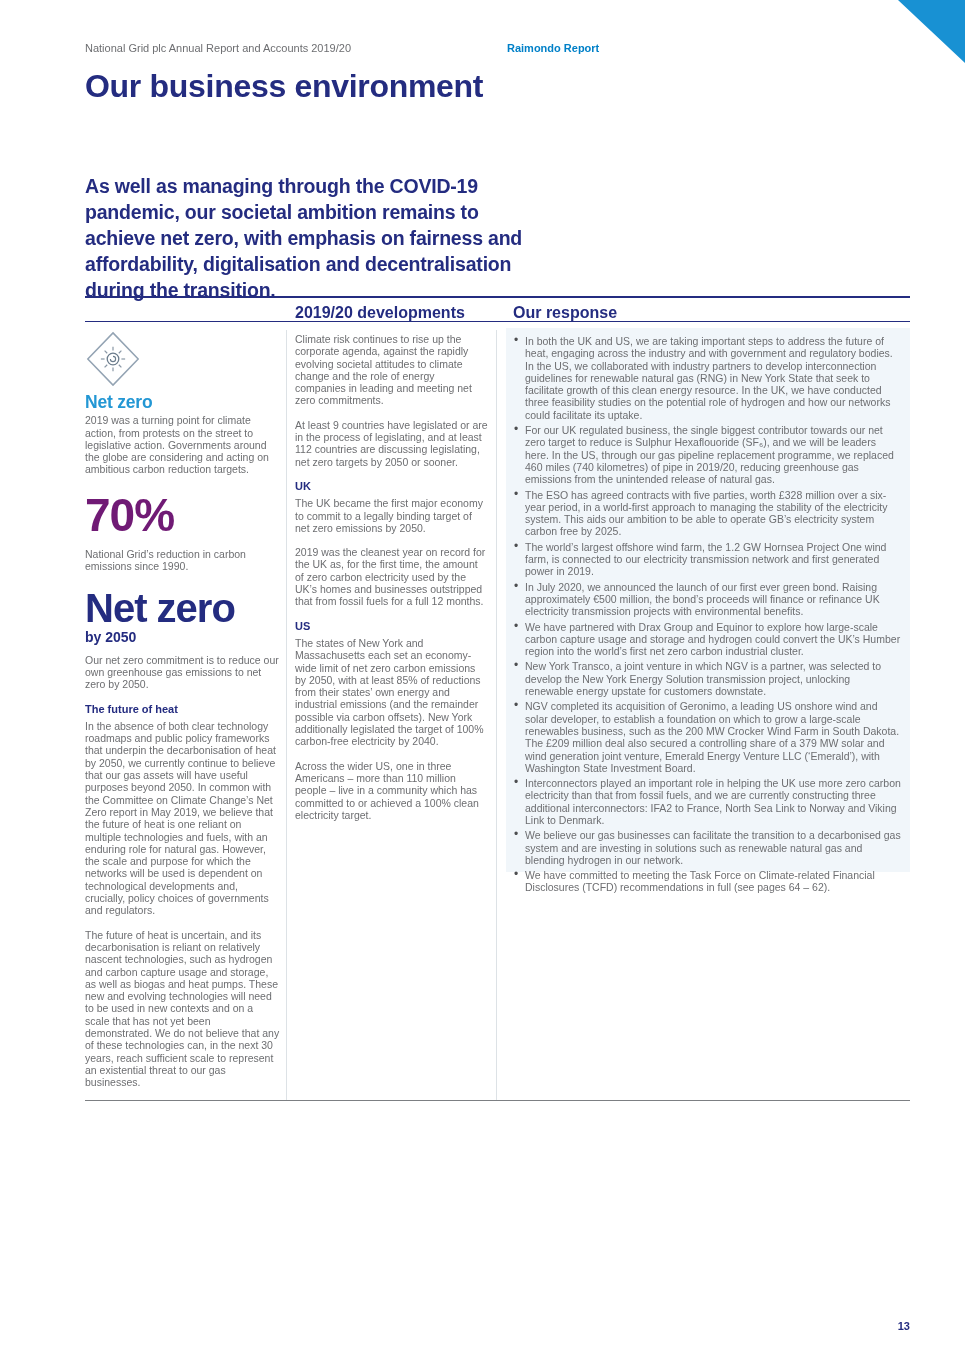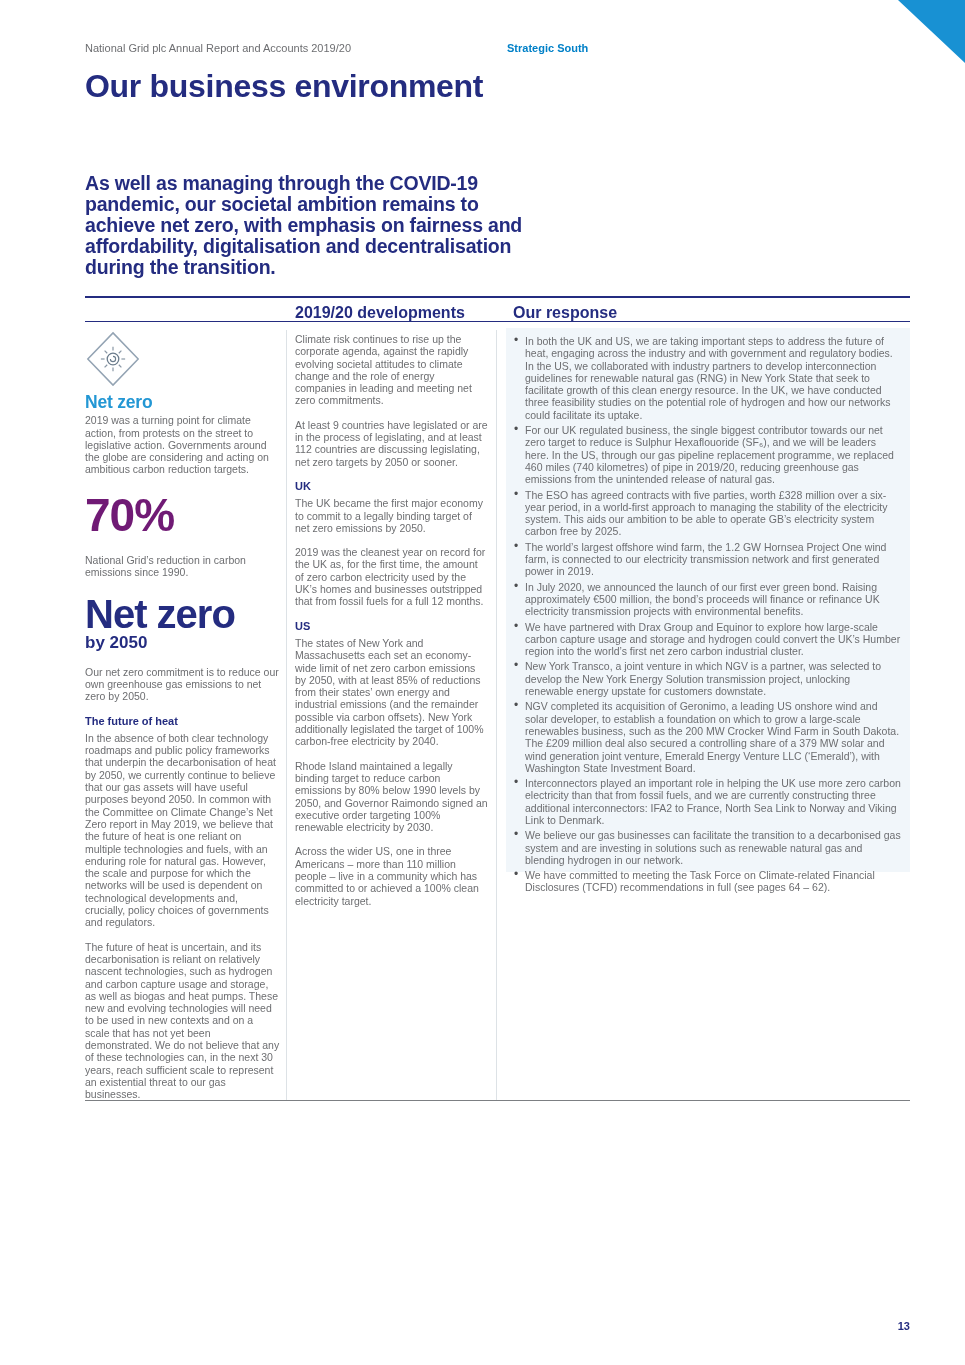--- a/index.html
+++ b/index.html
@@ -13,21 +13,21 @@
   .corner-triangle{
     position:absolute; left:898px; top:0; width:67px; height:63px;
     background:#1891d3;
     clip-path:polygon(0 0,100% 0,100% 100%);
   }
   .runninghead{ position:absolute; left:85px; top:42px; width:825px; font-size:11px; color:#6d6e71; }
   .runninghead .section{ position:absolute; left:422px; top:0; color:#0080c8; font-weight:bold; }
   .page-title{ position:absolute; left:85px; top:68px; font-size:32px; letter-spacing:-0.3px; font-weight:bold; color:#242c80; }
   .intro{
     position:absolute; left:85px; top:173px; width:455px;
-    font-size:19.5px; line-height:21px; font-weight:bold; color:#242c80; letter-spacing:-0.2px;
+    font-size:19.5px; line-height:26px; font-weight:bold; color:#242c80; letter-spacing:-0.2px;
   }
   .rule{ position:absolute; left:85px; width:825px; background:#242c80; }
   .rule-top{ top:296px; height:2px; }
   .rule-under{ top:321px; height:1px; }
   .rule-bottom{ top:1100px; height:1px; background:#7c7f82; }
   .colheads{ position:absolute; left:85px; top:304px; width:825px; height:16px; font-size:16px; font-weight:bold; color:#242c80; }
   .colheads .ch2{ position:absolute; left:210px; top:0; }
   .colheads .ch3{ position:absolute; left:428px; top:0; }
 
   .vdiv{ position:absolute; top:330px; height:770px; width:1px; background:#dde2e6; }
@@ -36,22 +36,22 @@
   .body-text{ font-size:10.5px; line-height:12.3px; color:#6d6e71; }
   .body-text p{ margin-bottom:12px; }
 
   .col-left{ position:absolute; left:85px; top:330px; width:195px; }
   .col-mid{ position:absolute; left:295px; top:333px; width:193px; }
 
   .theme-icon{ display:block; margin:0 0 8px 0; }
   .h-cyan{ font-size:17.5px; font-weight:bold; color:#2397d4; margin-bottom:6px; letter-spacing:-0.2px; }
   .stat-big{ font-size:46px; font-weight:bold; color:#701a75; letter-spacing:-1px; line-height:1.0; margin-top:16px; }
   .stat-nz{ font-size:40px; font-weight:bold; color:#242c80; letter-spacing:-1px; line-height:1.0; margin-top:16px; }
-  .stat-cap{ margin-top:16px; }
-  .by2050{ font-size:17px; font-weight:bold; color:#242c80; margin-top:3px; }
+  .stat-cap{ margin-top:10px; }
+  .by2050{ font-size:14px; font-weight:bold; color:#242c80; margin-top:3px; }
   .h-sub{ font-size:11px; font-weight:bold; color:#242c80; margin:6px 0 5px 0; }
 
   .panel{
     position:absolute; left:506px; top:328px; width:404px; height:544px;
     background:#f1f6fa; padding:7px 9px 0 8px;
   }
   .panel ul{ list-style:none; }
   .panel li{
     position:relative; padding-left:11px; margin-bottom:3px;
     font-size:10.5px; line-height:12.3px; color:#6d6e71;
@@ -62,21 +62,21 @@
 </style>
 </head>
 <body>
 
 <div class="page">
 
   <div class="corner-triangle"></div>
 
   <div class="runninghead">
     <span>National Grid plc Annual Report and Accounts 2019/20</span>
-    <span class="section">Strategic South</span>
+    <span class="section">Raimondo Report</span>
   </div>
 
   <h1 class="page-title">Our business environment</h1>
 
   <p class="intro">As well as managing through the COVID-19 pandemic, our societal ambition remains to achieve net zero, with emphasis on fairness and affordability, digitalisation and decentralisation during the transition.</p>
 
   <div class="rule rule-top"></div>
   <div class="colheads">
     <span class="ch2">2019/20 developments</span>
     <span class="ch3">Our response</span>
@@ -115,21 +115,20 @@
   </div>
 
   <div class="col-mid body-text">
     <p>Climate risk continues to rise up the corporate agenda, against the rapidly evolving societal attitudes to climate change and the role of energy companies in leading and meeting net zero commitments.</p>
     <p>At least 9 countries have legislated or are in the process of legislating, and at least 112 countries are discussing legislating, net zero targets by 2050 or sooner.</p>
     <div class="h-sub">UK</div>
     <p>The UK became the first major economy to commit to a legally binding target of net zero emissions by 2050.</p>
     <p>2019 was the cleanest year on record for the UK as, for the first time, the amount of zero carbon electricity used by the UK’s homes and businesses outstripped that from fossil fuels for a full 12 months.</p>
     <div class="h-sub">US</div>
     <p>The states of New York and Massachusetts each set an economy-wide limit of net zero carbon emissions by 2050, with at least 85% of reductions from their states’ own energy and industrial emissions (and the remainder possible via carbon offsets). New York additionally legislated the target of 100% carbon-free electricity by 2040.</p>
-    <p>Rhode Island maintained a legally binding target to reduce carbon emissions by 80% below 1990 levels by 2050, and Governor Raimondo signed an executive order targeting 100% renewable electricity by 2030.</p>
     <p>Across the wider US, one in three Americans – more than 110 million people – live in a community which has committed to or achieved a 100% clean electricity target.</p>
   </div>
 
   <div class="panel">
     <ul>
       <li>In both the UK and US, we are taking important steps to address the future of heat, engaging across the industry and with government and regulatory bodies. In the US, we collaborated with industry partners to develop interconnection guidelines for renewable natural gas (RNG) in New York State that seek to facilitate growth of this clean energy resource. In the UK, we have conducted three feasibility studies on the potential role of hydrogen and how our networks could facilitate its uptake.</li>
       <li>For our UK regulated business, the single biggest contributor towards our net zero target to reduce is Sulphur Hexaflouoride (SF₆), and we will be leaders here. In the US, through our gas pipeline replacement programme, we replaced 460 miles (740 kilometres) of pipe in 2019/20, reducing greenhouse gas emissions from the unintended release of natural gas.</li>
       <li>The ESO has agreed contracts with five parties, worth £328 million over a six-year period, in a world-first approach to managing the stability of the electricity system. This aids our ambition to be able to operate GB’s electricity system carbon free by 2025.</li>
       <li>The world’s largest offshore wind farm, the 1.2 GW Hornsea Project One wind farm, is connected to our electricity transmission network and first generated power in 2019.</li>
       <li>In July 2020, we announced the launch of our first ever green bond. Raising approximately €500 million, the bond’s proceeds will finance or refinance UK electricity transmission projects with environmental benefits.</li>

